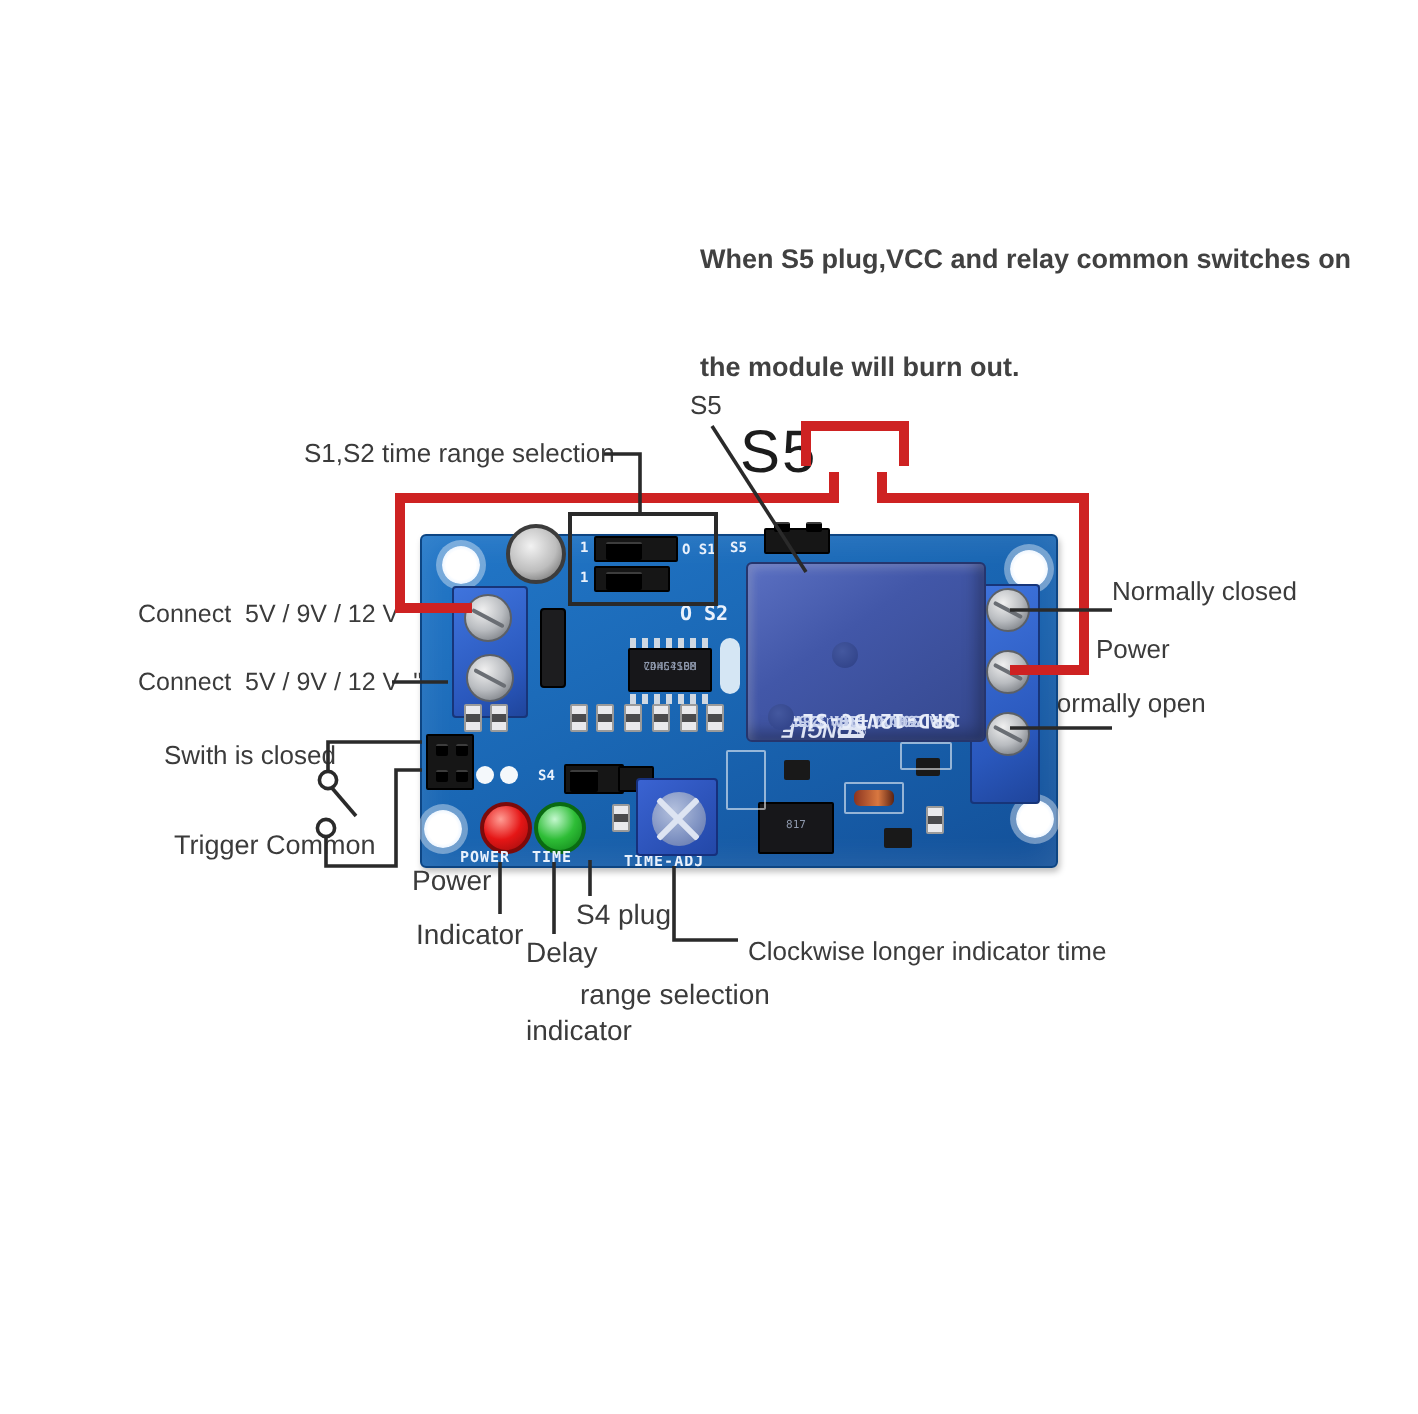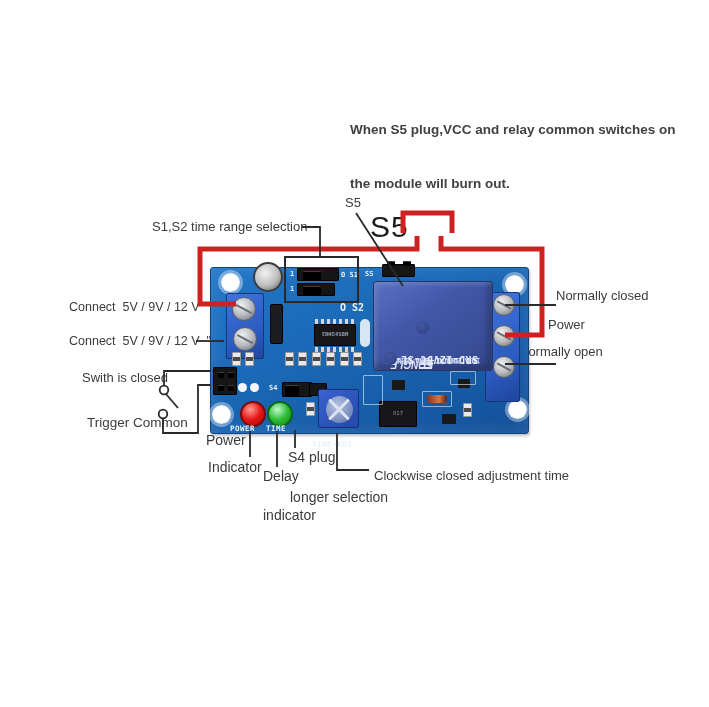--- a/index.html
+++ b/index.html
@@ -158,21 +158,21 @@
     </div>
     <div class="hdr" style="left:98px;top:115px;width:18px;height:13px"></div>
 
     <div class="led" style="left:29px;top:133px;width:26px;height:26px;
          background:radial-gradient(circle at 38% 30%,#ff9d94,#e51616 50%,#970c0c);border:2px solid #7c0a0a"></div>
     <div class="led" style="left:56px;top:133px;width:26px;height:26px;
          background:radial-gradient(circle at 38% 30%,#c4f8cf,#2ebd36 50%,#0c7f16);border:2px solid #0a6a12"></div>
 
     <span class="silk" style="left:19px;top:156px;font-size:7.5px;letter-spacing:.5px">POWER</span>
     <span class="silk" style="left:55px;top:156px;font-size:7.5px;letter-spacing:.5px">TIME</span>
-    <span class="silk" style="left:101px;top:172px;font-size:7.5px;letter-spacing:.5px">TIME-ADJ</span>
+    <span class="silk" style="left:101px;top:158px;font-size:7.5px;letter-spacing:.5px">TIME-ADJ</span>
 
     <div id="pot">
       <div class="knob"></div>
       <div class="cr1"></div>
         <div class="cr2"></div>
     </div>
 
     <div class="ic" style="left:168px;top:133px;width:38px;height:26px">
       <span>817</span>
     </div>
@@ -229,18 +229,18 @@
   <div class="lbl f135" style="left:87px;top:415px">Trigger Common</div>
 
   <div class="lbl f13" style="left:556px;top:289px">Normally closed</div>
   <div class="lbl f13" style="left:548px;top:318px">Power</div>
   <div class="lbl f13" style="left:519px;top:345px">Normally open</div>
 
   <div class="lbl f14" style="left:206px;top:432px">Power</div>
   <div class="lbl f14" style="left:208px;top:459px">Indicator</div>
   <div class="lbl f14" style="left:263px;top:468px">Delay</div>
   <div class="lbl f14" style="left:288px;top:449px">S4 plug</div>
-  <div class="lbl f14" style="left:290px;top:489px">longer selection</div>
+  <div class="lbl f14" style="left:290px;top:489px">range selection</div>
   <div class="lbl f14" style="left:263px;top:507px">indicator</div>
 
-  <div class="lbl f13" style="left:374px;top:469px">Clockwise closed adjustment time</div>
+  <div class="lbl f13" style="left:374px;top:469px">Clockwise longer indicator time</div>
 
 </div>
 
 </body></html>

